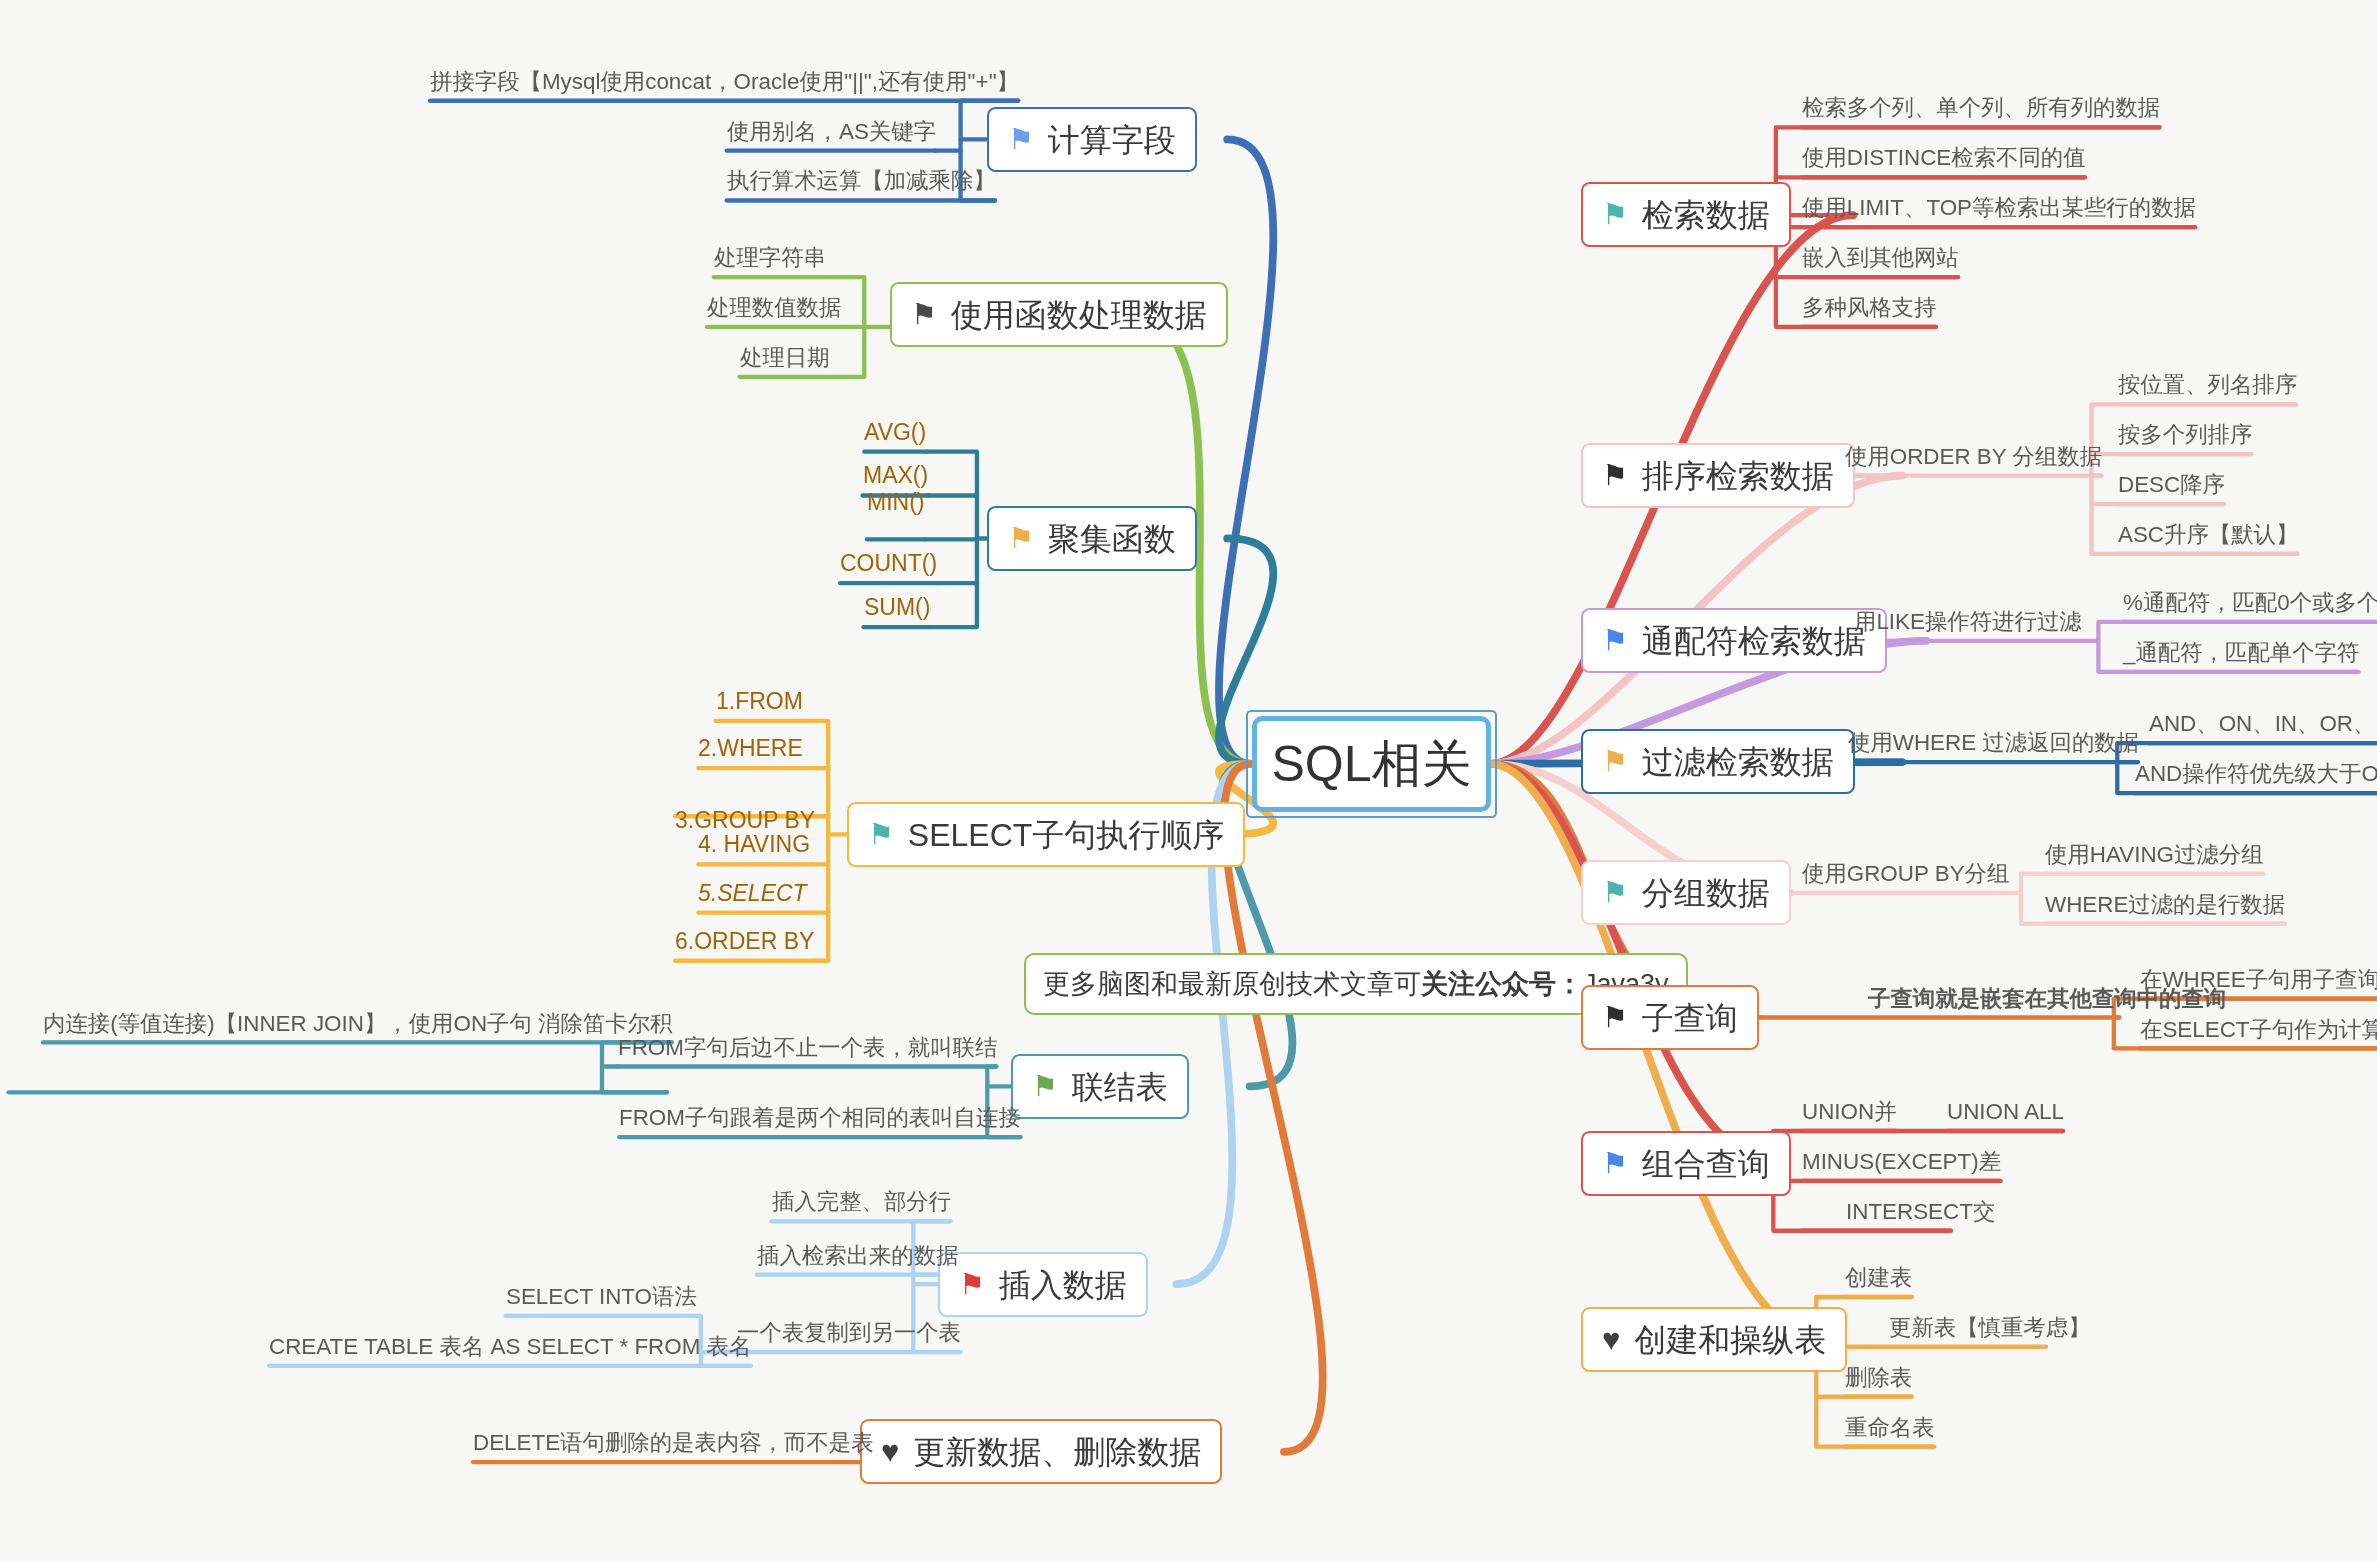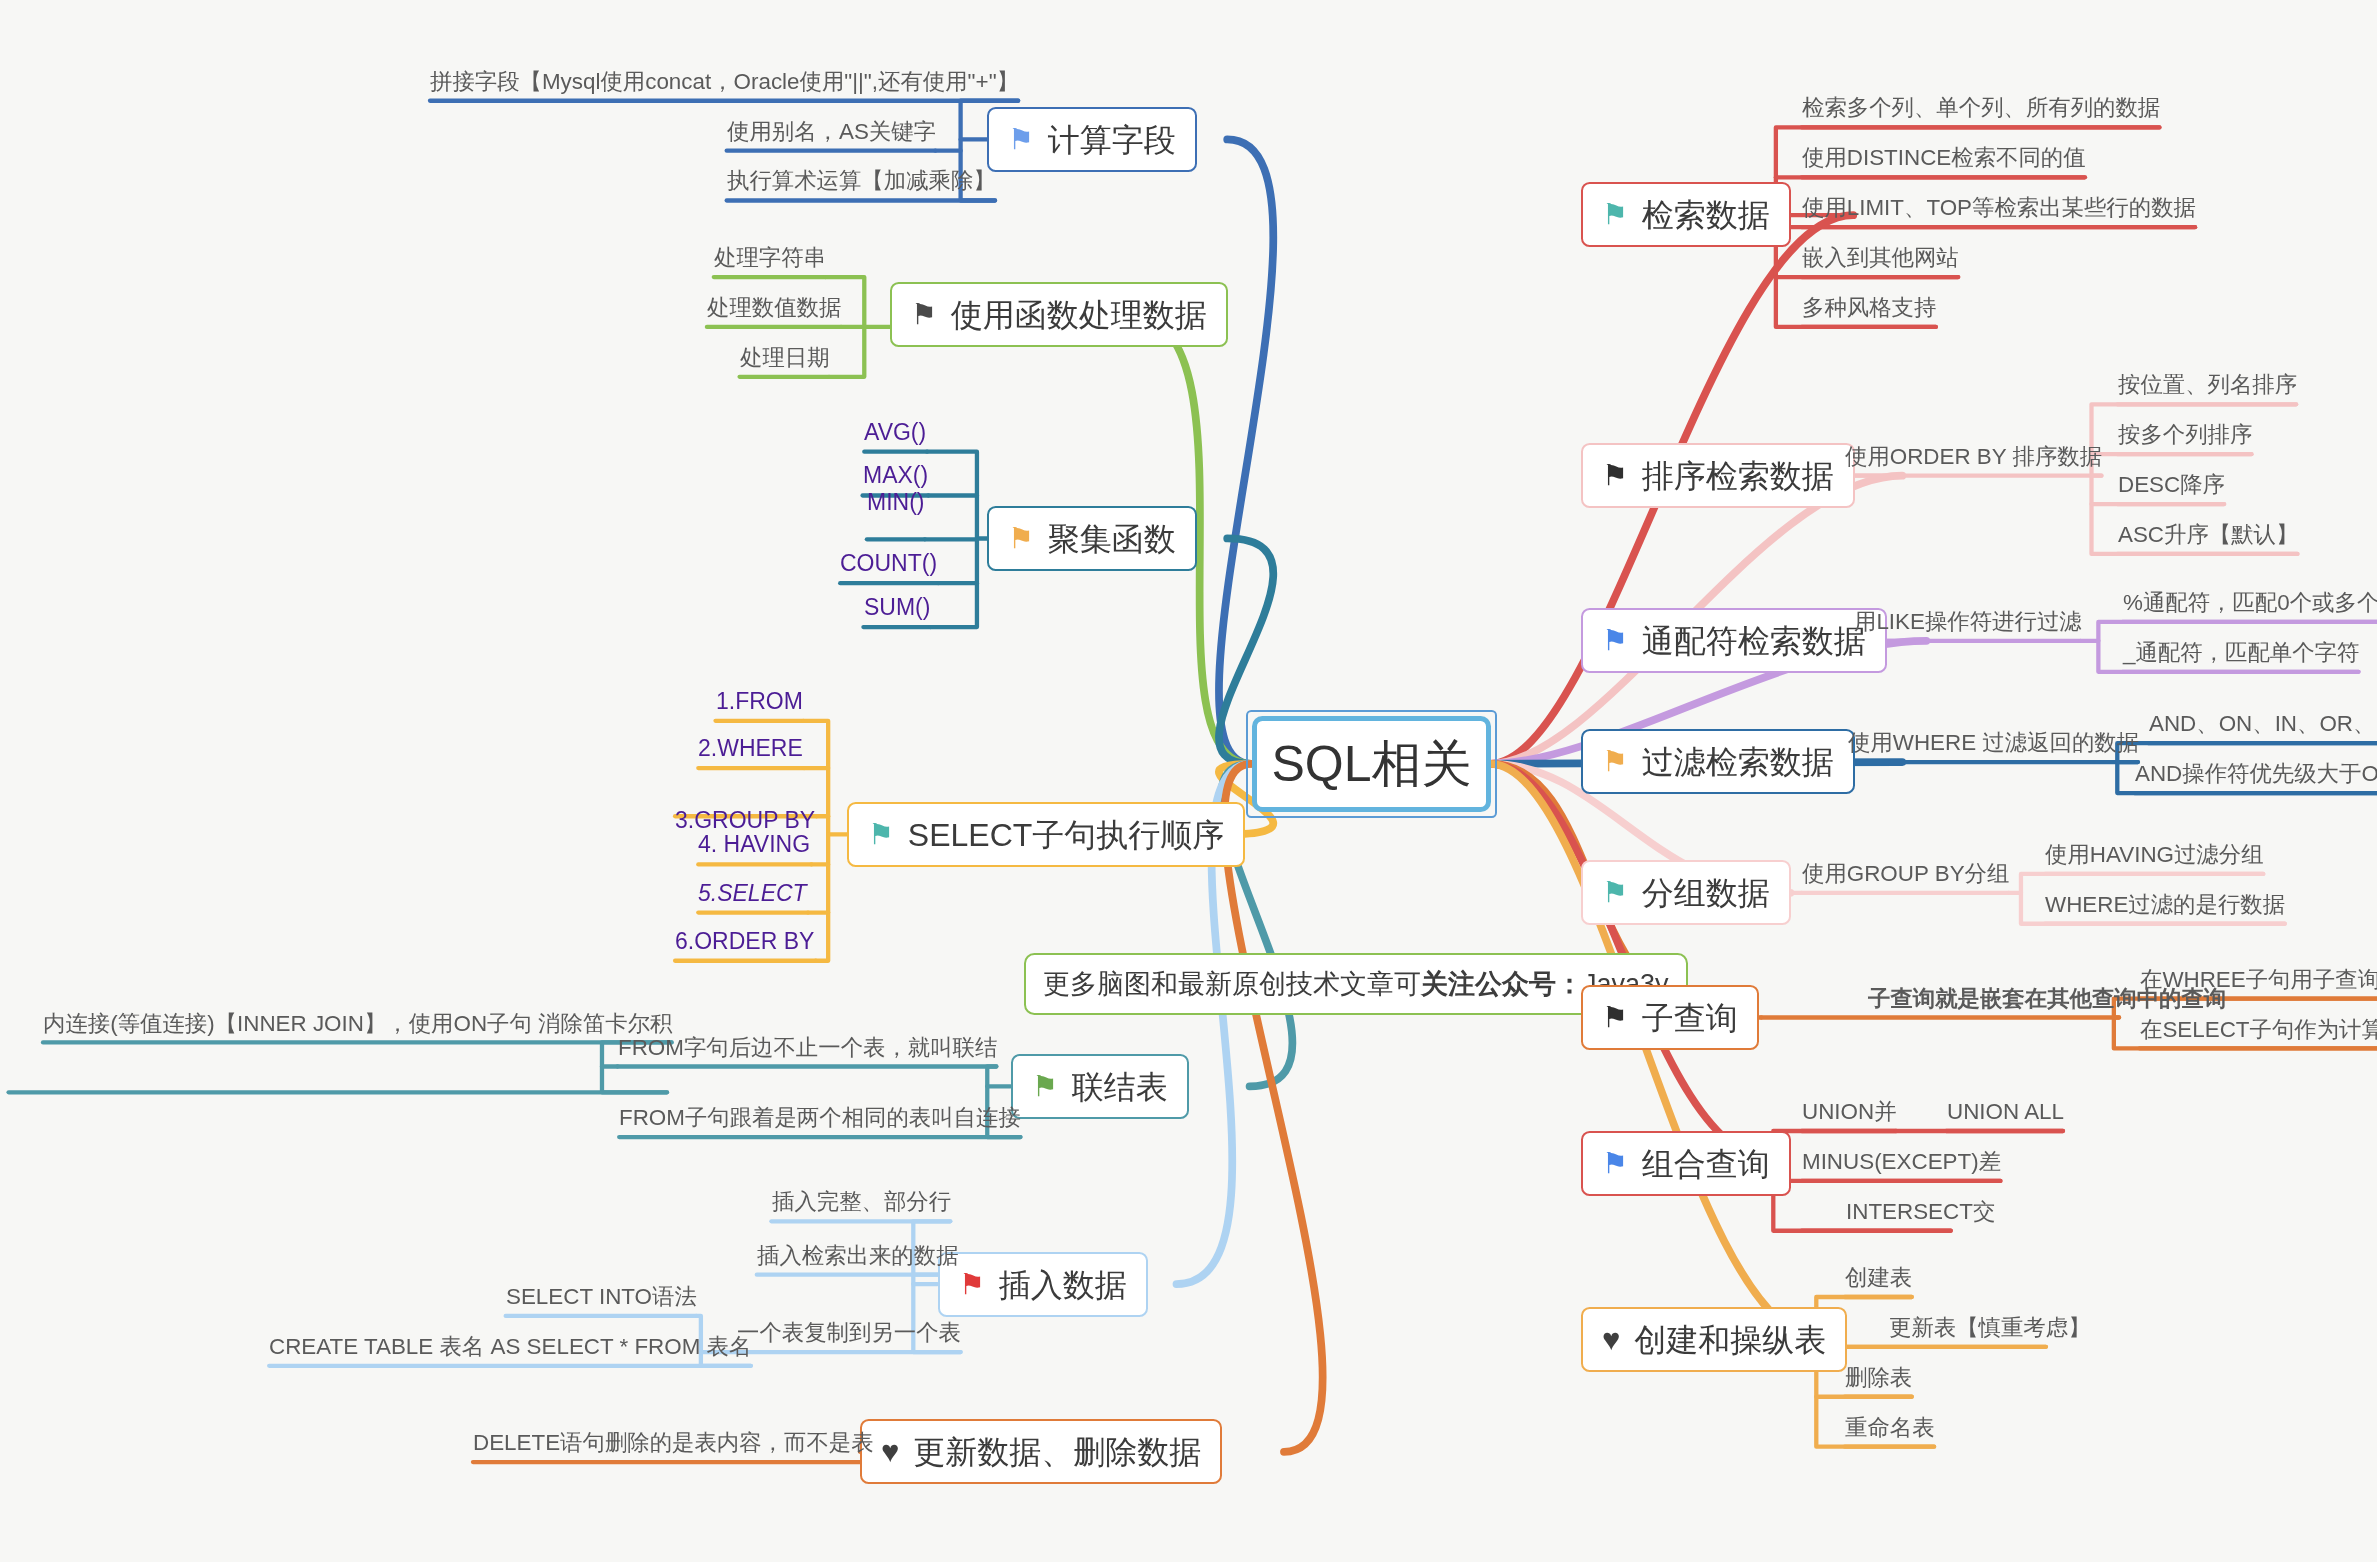--- a/index.html
+++ b/index.html
@@ -33,21 +33,21 @@
   
   .leaf{
     position:absolute;
     white-space:nowrap;
     color:#5a5a5a;
     font-size:22.4px;
     line-height:1;
     transform:translateY(-100%);
     padding-bottom:7.7px;
   }
-  .leaf.mid{color:#4c1d95;font-size:23px;}
+  .leaf.mid{color:#a16207;font-size:23px;}
 
   
   #center-node{
     position:absolute;
     left:1252px;top:716px;width:239px;height:96px;
     background:#ffffff;
     border:5.2px solid #62b4de;
     border-radius:10.3px;
     display:flex;align-items:center;justify-content:center;
     font-size:50px;color:#333;
@@ -285,21 +285,21 @@
   <div class="leaf" style="left:1802px;top:127px;"><span>检索多个列、单个列、所有列的数据</span></div>
   <div class="leaf" style="left:1802px;top:177px;"><span>使用DISTINCE检索不同的值</span></div>
   <div class="leaf" style="left:1802px;top:227px;"><span>使用LIMIT、TOP等检索出某些行的数据</span></div>
   <div class="leaf" style="left:1802px;top:277px;"><span>嵌入到其他网站</span></div>
   <div class="leaf" style="left:1802px;top:327px;"><span>多种风格支持</span></div>
 
   <div class="node" style="left:1581px;top:443px;height:65px;border-color:#f4c3c3;">
     <span class="glyph" style="color:#2f2f2f;">⚑</span>
     <span class="lbl">排序检索数据</span>
   </div>
-  <div class="leaf" style="left:1845px;top:476px;"><span>使用ORDER BY 排序数据</span></div>
+  <div class="leaf" style="left:1845px;top:476px;"><span>使用ORDER BY 分组数据</span></div>
   <div class="leaf" style="left:2118px;top:404px;"><span>按位置、列名排序</span></div>
   <div class="leaf" style="left:2118px;top:454px;"><span>按多个列排序</span></div>
   <div class="leaf" style="left:2118px;top:504px;"><span>DESC降序</span></div>
   <div class="leaf" style="left:2118px;top:554px;"><span>ASC升序【默认】</span></div>
 
   <div class="node" style="left:1581px;top:608px;height:65px;border-color:#c49adf;">
     <span class="glyph" style="color:#4a86e8;">⚑</span>
     <span class="lbl">通配符检索数据</span>
   </div>
   <div class="leaf" style="left:1854px;top:641px;"><span>用LIKE操作符进行过滤</span></div>

